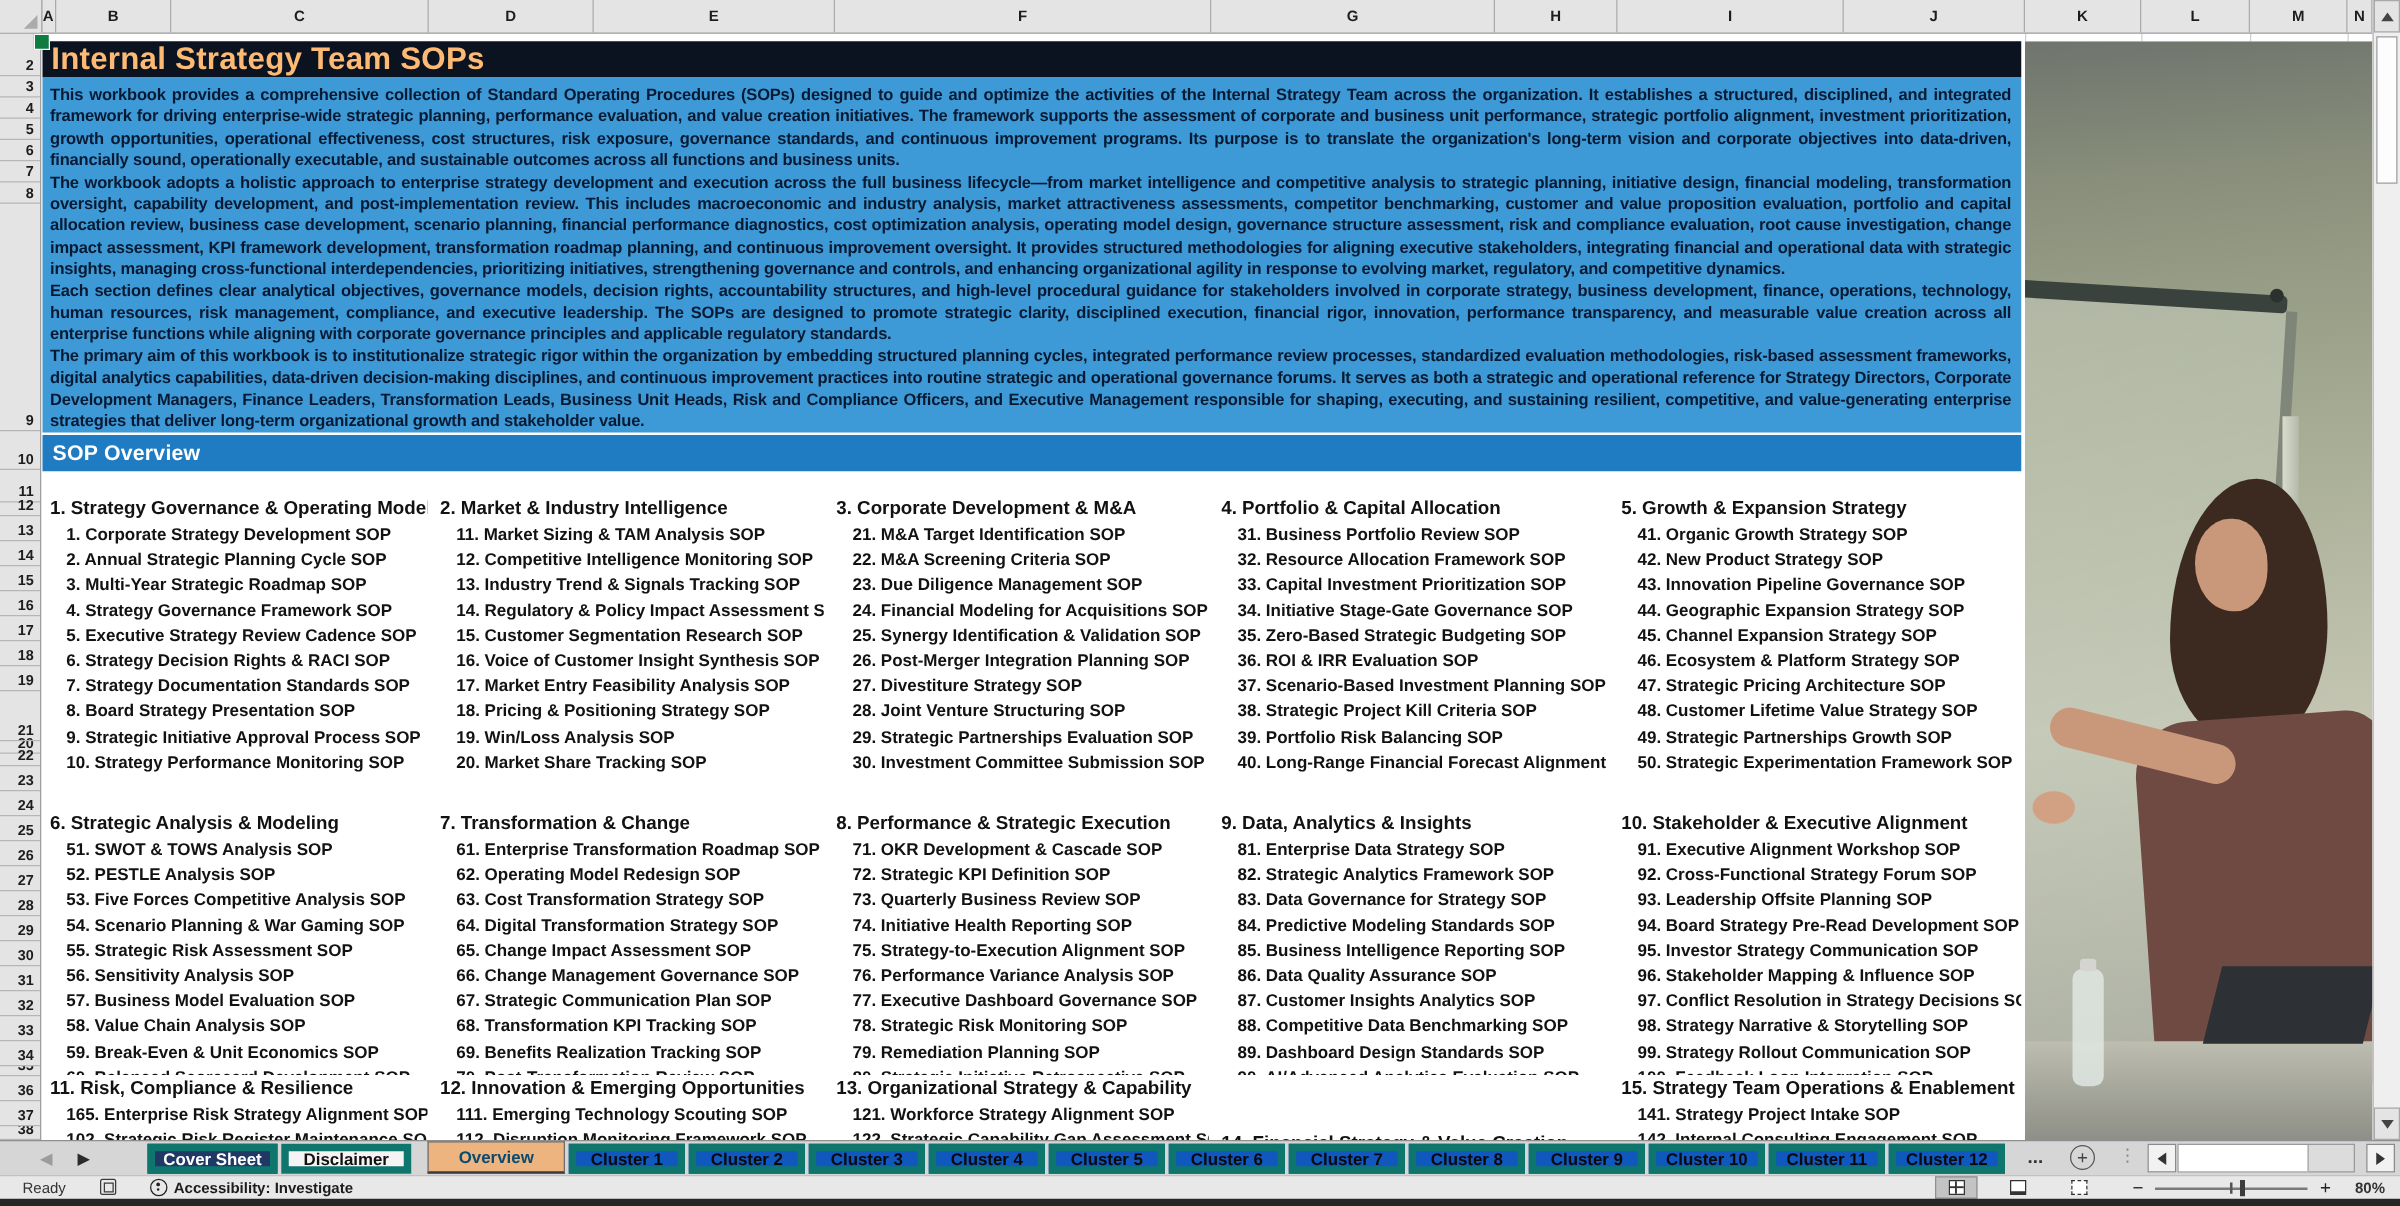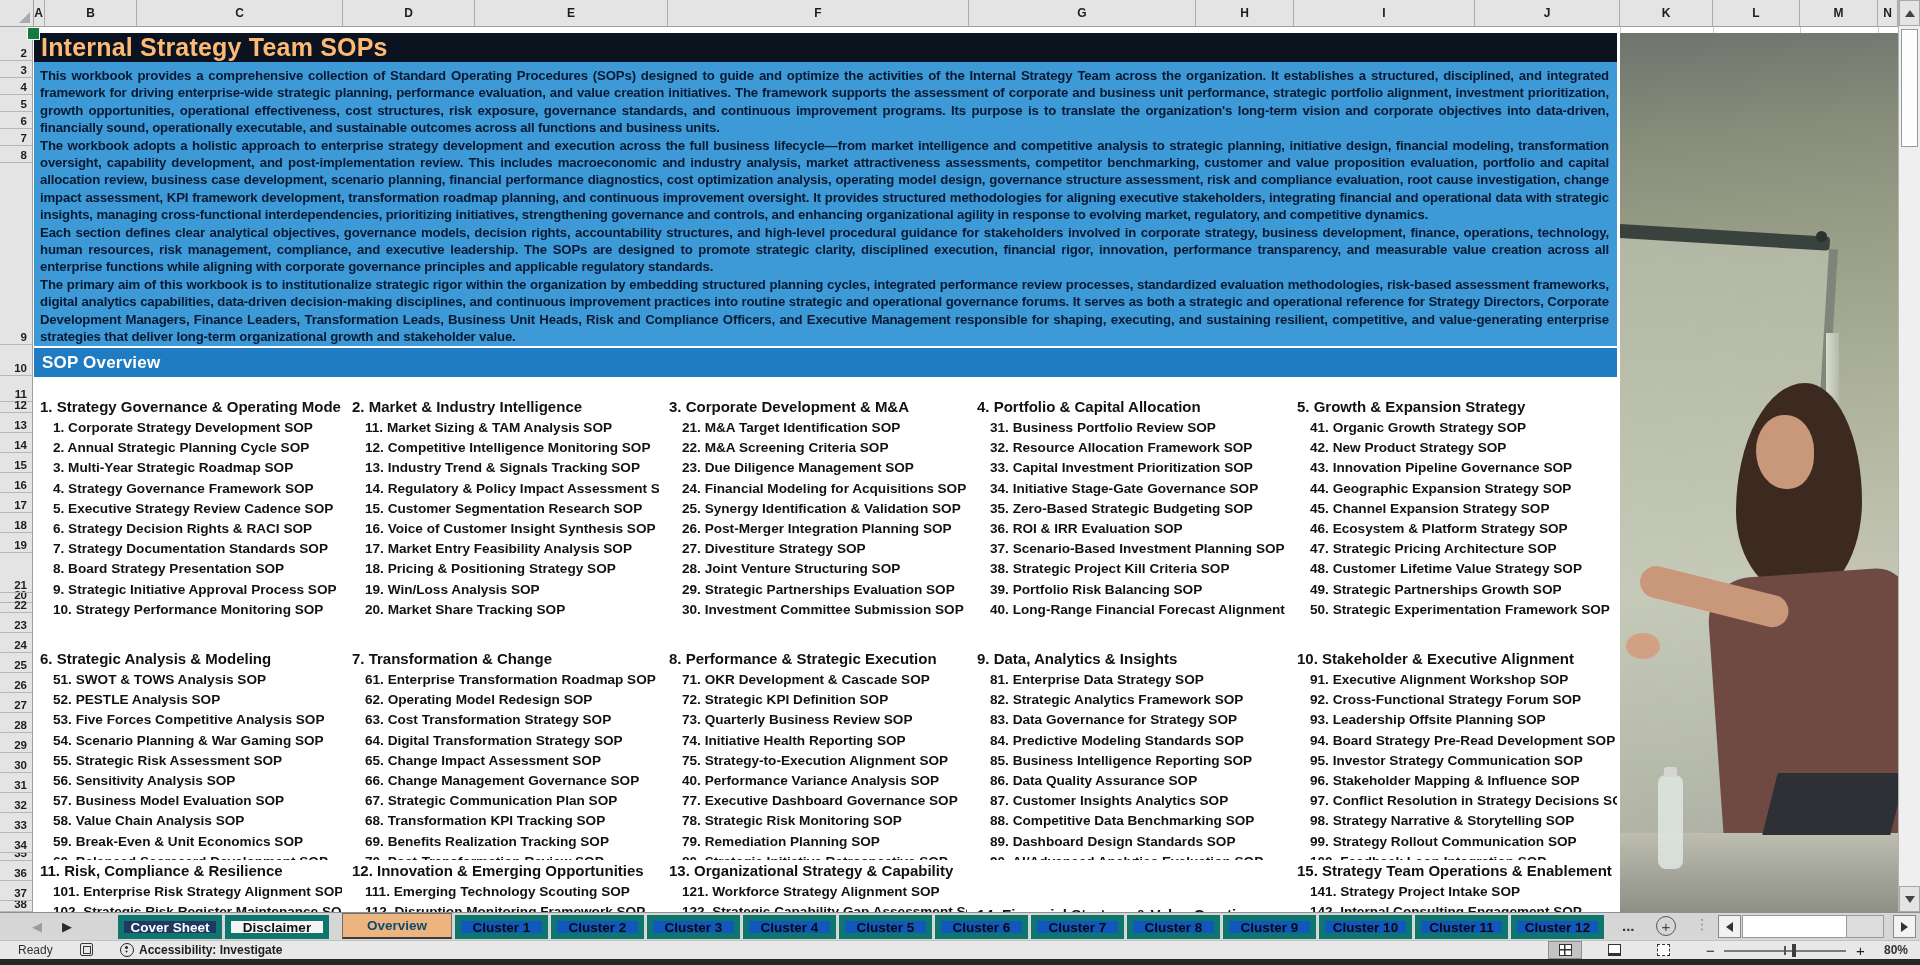--- a/index.html
+++ b/index.html
@@ -321,21 +321,21 @@
         <div class="sec-item">69. Benefits Realization Tracking SOP</div>
         <div class="sec-item">70. Post-Transformation Review SOP</div>
       </div>
       <div class="section" style="left: 669px; top: 648px; width: 298px; height: 212px;">
         <div class="sec-title">8. Performance &amp; Strategic Execution</div>
         <div class="sec-item">71. OKR Development &amp; Cascade SOP</div>
         <div class="sec-item">72. Strategic KPI Definition SOP</div>
         <div class="sec-item">73. Quarterly Business Review SOP</div>
         <div class="sec-item">74. Initiative Health Reporting SOP</div>
         <div class="sec-item">75. Strategy-to-Execution Alignment SOP</div>
-        <div class="sec-item">40. Performance Variance Analysis SOP</div>
+        <div class="sec-item">76. Performance Variance Analysis SOP</div>
         <div class="sec-item">77. Executive Dashboard Governance SOP</div>
         <div class="sec-item">78. Strategic Risk Monitoring SOP</div>
         <div class="sec-item">79. Remediation Planning SOP</div>
         <div class="sec-item">80. Strategic Initiative Retrospective SOP</div>
       </div>
       <div class="section" style="left: 977px; top: 648px; width: 310px; height: 212px;">
         <div class="sec-title">9. Data, Analytics &amp; Insights</div>
         <div class="sec-item">81. Enterprise Data Strategy SOP</div>
         <div class="sec-item">82. Strategic Analytics Framework SOP</div>
         <div class="sec-item">83. Data Governance for Strategy SOP</div>
@@ -355,21 +355,21 @@
         <div class="sec-item">94. Board Strategy Pre-Read Development SOP</div>
         <div class="sec-item">95. Investor Strategy Communication SOP</div>
         <div class="sec-item">96. Stakeholder Mapping &amp; Influence SOP</div>
         <div class="sec-item">97. Conflict Resolution in Strategy Decisions SOP</div>
         <div class="sec-item">98. Strategy Narrative &amp; Storytelling SOP</div>
         <div class="sec-item">99. Strategy Rollout Communication SOP</div>
         <div class="sec-item">100. Feedback Loop Integration SOP</div>
       </div>
       <div class="section" style="left: 40px; top: 860px; width: 302px; height: 52px;">
         <div class="sec-title">11. Risk, Compliance &amp; Resilience</div>
-        <div class="sec-item">101. Enterprise Risk Strategy Alignment SOP</div>
+        <div class="sec-item">165. Enterprise Risk Strategy Alignment SOP</div>
         <div class="sec-item">102. Strategic Risk Register Maintenance SOP</div>
       </div>
       <div class="section" style="left: 352px; top: 860px; width: 307px; height: 52px;">
         <div class="sec-title">12. Innovation &amp; Emerging Opportunities</div>
         <div class="sec-item">111. Emerging Technology Scouting SOP</div>
         <div class="sec-item">112. Disruption Monitoring Framework SOP</div>
       </div>
       <div class="section" style="left: 669px; top: 860px; width: 298px; height: 52px;">
         <div class="sec-title">13. Organizational Strategy &amp; Capability</div>
         <div class="sec-item">121. Workforce Strategy Alignment SOP</div>

